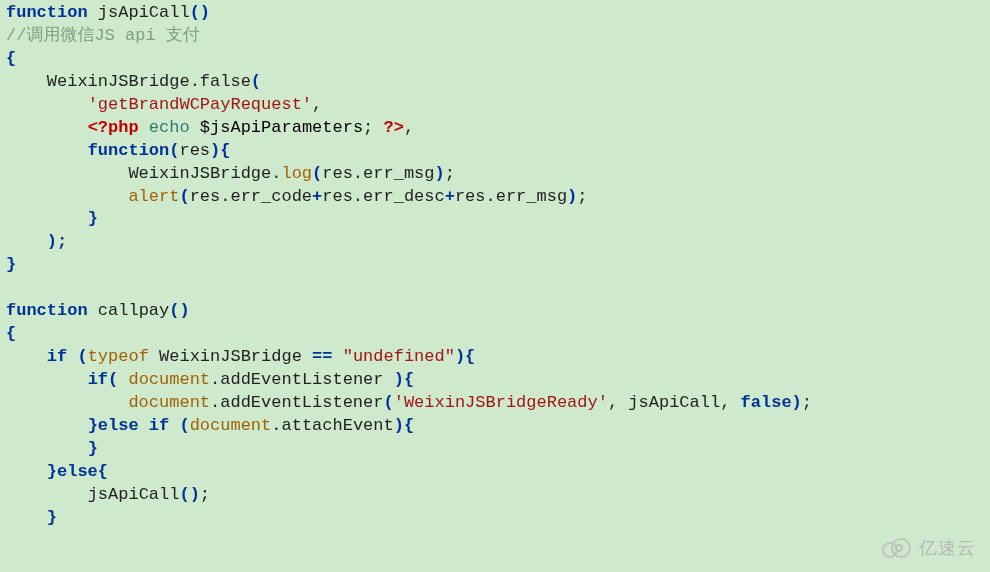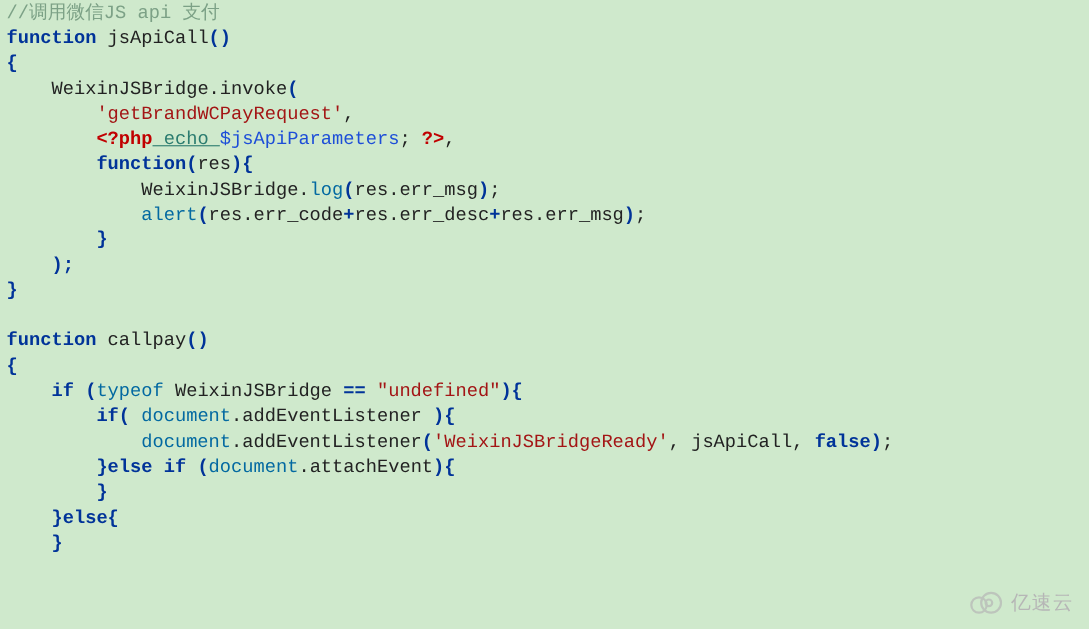--- a/index.html
+++ b/index.html
@@ -13,64 +13,65 @@
     height: 572px;
     overflow: hidden;
     position: relative;
   }
   .code-line { white-space: pre; }
   .comment { color: #7ca186; }
   .keyword { color: #003399; font-weight: bold; }
   .ident { color: #222; }
   .punct { color: #003399; font-weight: bold; }
   .string { color: #a31515; }
-  .method { color: #0369a1; }
+  .method { color: #a16207; }
   .phptag { color: #c10000; font-weight: bold; margin-top: 14px; }
-  .phpecho { color: #2b7c6f; text-decoration: underline; }
-  .var { color: #1d4ed8; }
+  .phpecho { color: #2b7c6f; }
+  .var { color: #000000; }
   .op { color: #003399; font-weight: bold; }
   .watermark {
     position: absolute;
     right: 14px;
     bottom: 12px;
     font-family: "Segoe UI", Arial, sans-serif;
     color: #b6b6b6;
     font-size: 18px;
     letter-spacing: 1px;
     display: flex;
     align-items: center;
     gap: 6px;
   }
   .watermark svg { opacity: 0.7; }
 </style>
 </head>
 <body>
 
 <div>
+<div class="code-line"><span class="keyword">function</span><span class="ident"> jsApiCall</span><span class="punct">()</span></div>
 <div class="code-line"><span class="comment">//调用微信JS api 支付</span></div>
-<div class="code-line"><span class="keyword">function</span><span class="ident"> jsApiCall</span><span class="punct">()</span></div>
 <div class="code-line"><span class="punct">{</span></div>
-<div class="code-line"><span>    </span><span class="ident">WeixinJSBridge.invoke</span><span class="punct">(</span></div>
+<div class="code-line"><span>    </span><span class="ident">WeixinJSBridge.false</span><span class="punct">(</span></div>
 <div class="code-line"><span>        </span><span class="string">'getBrandWCPayRequest'</span><span class="ident">,</span></div>
 <div class="code-line"><span>        </span><span class="phptag">&lt;?php</span><span class="phpecho"> echo </span><span class="var">$jsApiParameters</span><span class="ident">; </span><span class="phptag">?&gt;</span><span class="ident">,</span></div>
 <div class="code-line"><span>        </span><span class="keyword">function</span><span class="punct">(</span><span class="ident">res</span><span class="punct">)</span><span class="punct">{</span></div>
 <div class="code-line"><span>            </span><span class="ident">WeixinJSBridge.</span><span class="method">log</span><span class="punct">(</span><span class="ident">res.err_msg</span><span class="punct">)</span><span class="ident">;</span></div>
 <div class="code-line"><span>            </span><span class="method">alert</span><span class="punct">(</span><span class="ident">res.err_code</span><span class="op">+</span><span class="ident">res.err_desc</span><span class="op">+</span><span class="ident">res.err_msg</span><span class="punct">)</span><span class="ident">;</span></div>
 <div class="code-line"><span>        </span><span class="punct">}</span></div>
 <div class="code-line"><span>    </span><span class="punct">);</span></div>
 <div class="code-line"><span class="punct">}</span></div>
 <div class="code-line">&nbsp;</div>
 <div class="code-line"><span class="keyword">function</span><span class="ident"> callpay</span><span class="punct">()</span></div>
 <div class="code-line"><span class="punct">{</span></div>
 <div class="code-line"><span>    </span><span class="keyword">if</span><span> </span><span class="punct">(</span><span class="method">typeof</span><span> </span><span class="ident">WeixinJSBridge </span><span class="op">==</span><span> </span><span class="string">"undefined"</span><span class="punct">)</span><span class="punct">{</span></div>
 <div class="code-line"><span>        </span><span class="keyword">if</span><span class="punct">(</span><span> </span><span class="method">document</span><span class="ident">.addEventListener </span><span class="punct">)</span><span class="punct">{</span></div>
 <div class="code-line"><span>            </span><span class="method">document</span><span class="ident">.addEventListener</span><span class="punct">(</span><span class="string">'WeixinJSBridgeReady'</span><span class="ident">,</span><span class="ident"> jsApiCall</span><span class="ident">,</span><span> </span><span class="keyword">false</span><span class="punct">)</span><span class="ident">;</span></div>
 <div class="code-line"><span>        </span><span class="punct">}</span><span class="keyword">else if </span><span class="punct">(</span><span class="method">document</span><span class="ident">.attachEvent</span><span class="punct">)</span><span class="punct">{</span></div>
 <div class="code-line"><span>        </span><span class="punct">}</span></div>
 <div class="code-line"><span>    </span><span class="punct">}</span><span class="keyword">else</span><span class="punct">{</span></div>
+<div class="code-line"><span>        </span><span class="ident">jsApiCall</span><span class="punct">()</span><span class="ident">;</span></div>
 <div class="code-line"><span>    </span><span class="punct">}</span></div>
 
 </div>
 
 <div class="watermark">
   <svg width="34" height="22" viewBox="0 0 34 22">
     <g fill="none" stroke="#b6b6b6" stroke-width="2">
       <circle cx="11" cy="13" r="7"></circle>
       <circle cx="22" cy="11" r="9"></circle>
       <circle cx="20" cy="11" r="3"></circle>

